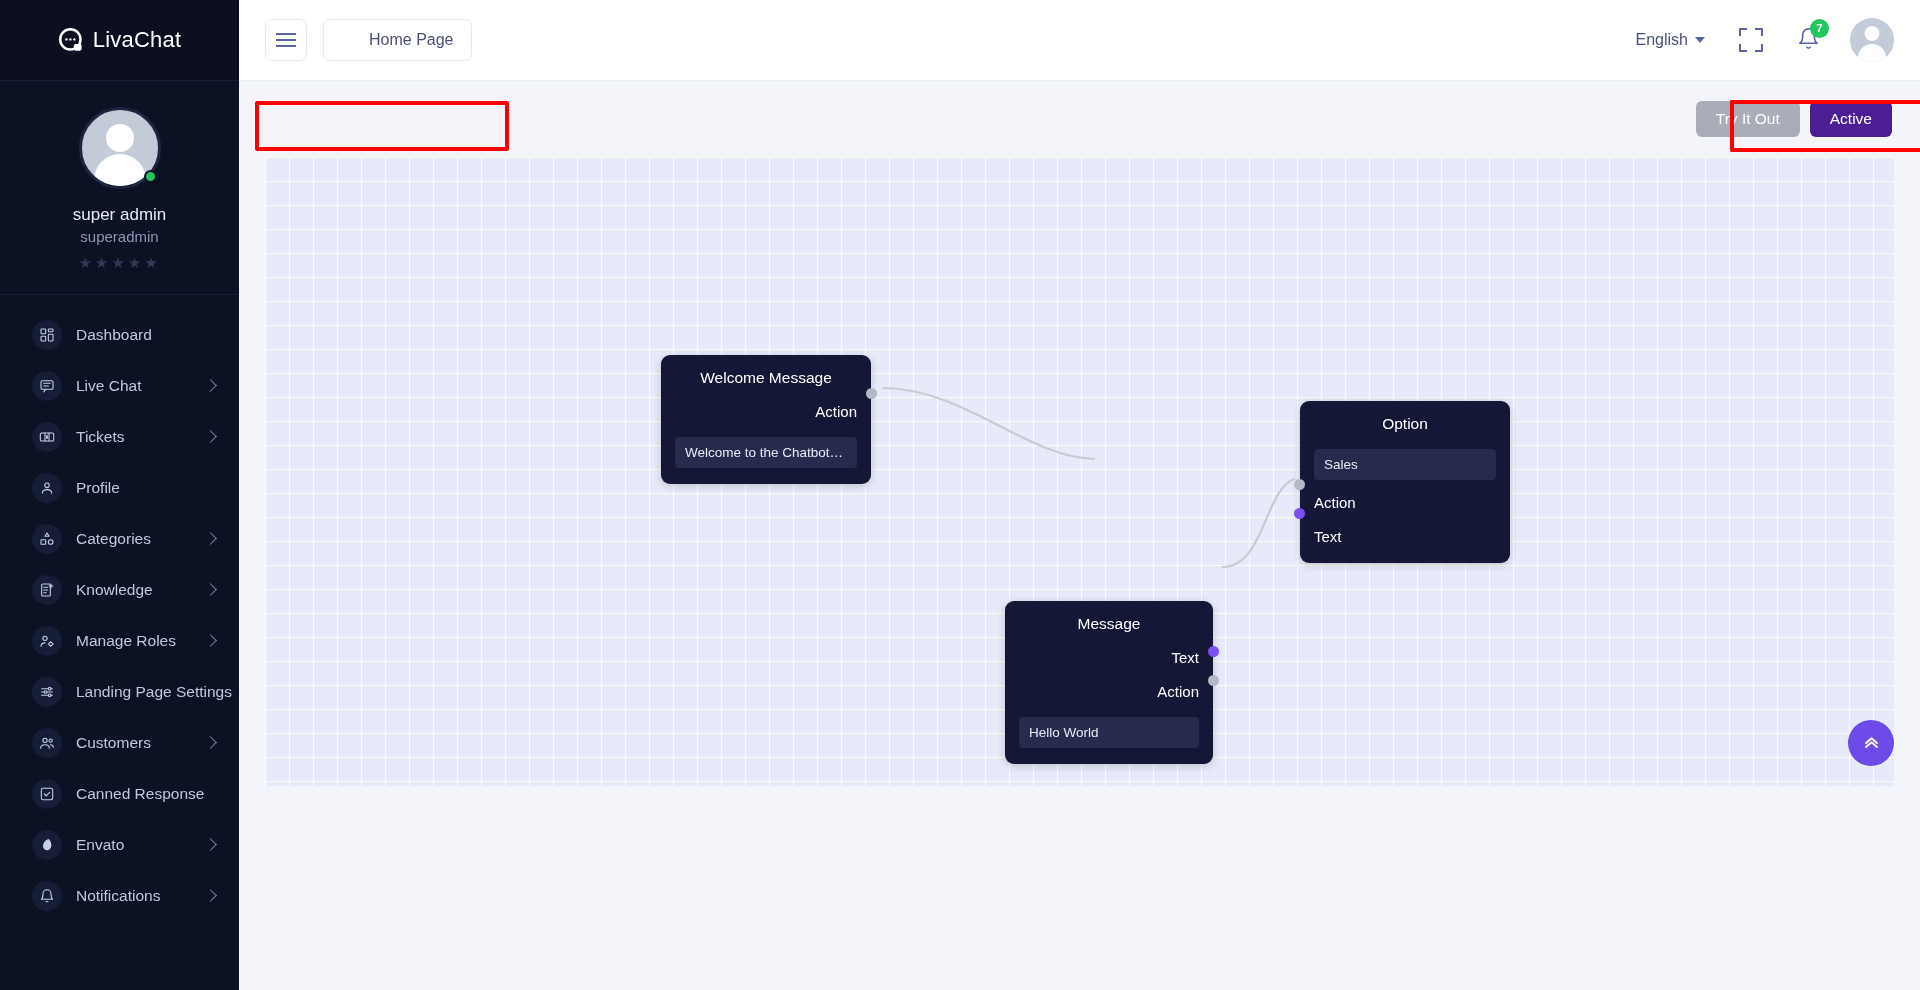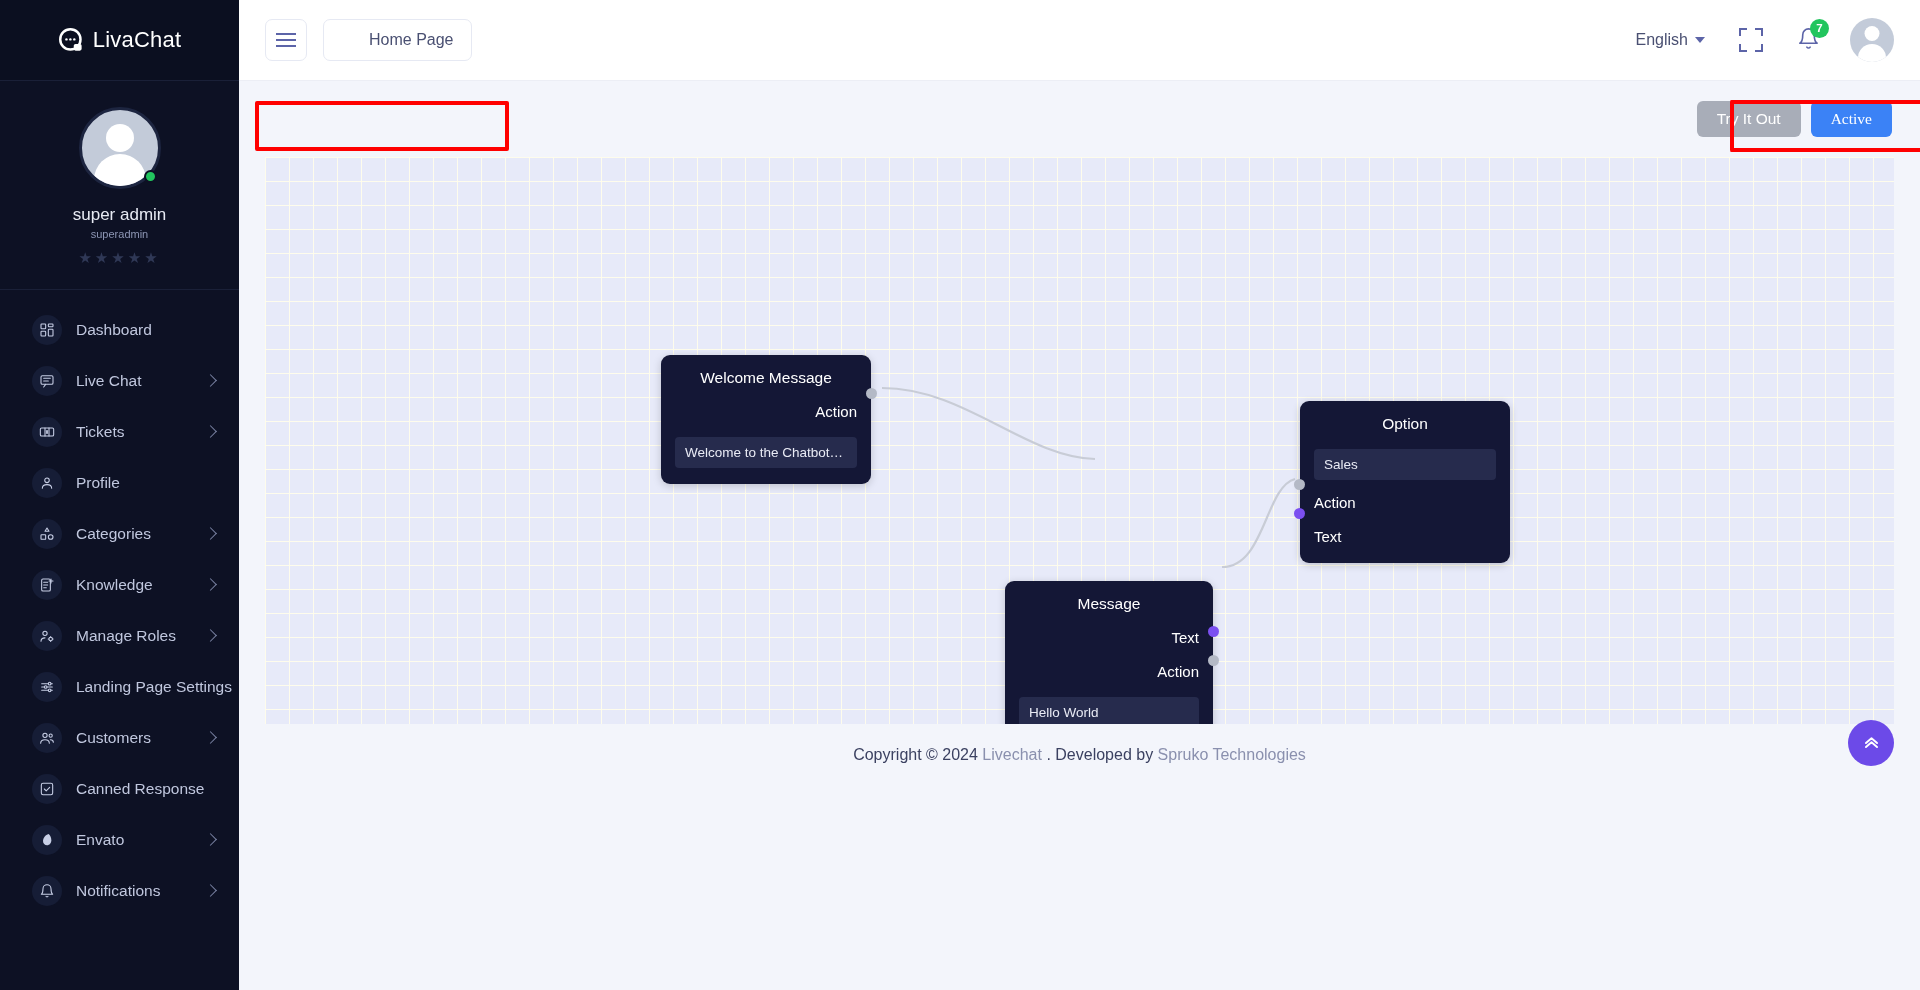--- a/index.html
+++ b/index.html
@@ -43,21 +43,21 @@
   .avatar-big .body {
     position: absolute; width: 52px; height: 34px; border-radius: 26px 26px 0 0;
     background: #fff; left: 50%; transform: translateX(-50%); bottom: -2px;
   }
   .status-dot {
     position: absolute; right: 4px; bottom: 6px;
     width: 13px; height: 13px; border-radius: 50%;
     background: #22c55e; border: 2px solid #0d1124;
   }
   .pname { margin-top: 12px; font-size: 17px; color: #e7eaf3; }
-  .prole { margin-top: 3px; font-size: 11px; color: #8d96b4; }
+  .prole { margin-top: 3px; font-size: 15px; color: #8d96b4; }
   .stars { margin-top: 9px; font-size: 15px; color: #2f3856; letter-spacing: 3px; }
 
   .nav { flex: 1; padding-top: 14px; overflow: hidden; }
   .nav-item {
     display: flex; align-items: center; gap: 14px;
     height: 51px; padding: 0 20px; cursor: pointer;
     color: #c0c7de; font-size: 15.5px; margin-left: 12px;
   }
   .nav-ico {
     width: 30px; height: 30px; flex: 0 0 30px; border-radius: 50%;
@@ -144,21 +144,21 @@
   #annot-title { left: 255px; top: 101px; width: 254px; height: 50px; }
   #annot-actions { left: 1730px; top: 100px; width: 200px; height: 52px; border-right: none; }
 
   .actions { margin-left: auto; display: flex; gap: 10px; padding-right: 2px; }
   .btn {
     height: 36px; padding: 8px 20px; border: none; border-radius: 6px;
     font-size: 15.5px; color: #fff; cursor: pointer;
     font-family: "Liberation Sans", sans-serif;
   }
   .btn-try { background: #a8adb8; }
-  .btn-active { background: #3b82f6; font-family: Liberation Serif, serif; }
+  .btn-active { background: #4c1d95; }
 
   
   .canvas-wrap { flex: 1; padding: 0 26px 0 26px; min-height: 0; }
   #canvas {
     position: relative; width: 100%; height: 100%;
     background-color: #e7eaf9;
     background-image:
       linear-gradient(to right, rgba(255,253,235,.95) 1.5px, transparent 1.5px),
       linear-gradient(to bottom, rgba(255,253,235,.95) 1.5px, transparent 1.5px);
     background-size: 24px 24px;
@@ -178,21 +178,21 @@
     text-overflow: ellipsis;
   }
   .port {
     position: absolute; width: 11px; height: 11px; border-radius: 50%;
   }
   .port.gray { background: #b4b9c6; }
   .port.purple { background: #7b4ff0; }
 
   #node-welcome { left: 396px; top: 198px; width: 210px; }
   #node-option  { left: 1035px; top: 244px; width: 210px; }
-  #node-message { left: 740px; top: 424px; width: 208px; }
+  #node-message { left: 740px; top: 444px; width: 208px; }
 
   footer#foot {
     height: 62px; flex: 0 0 62px; display: flex; align-items: center;
     justify-content: center; font-size: 16px; color: #3b4161;
   }
   footer#foot .muted { color: #8a90ae; }
   .totop {
     position: absolute; right: 26px; bottom: 20px; width: 46px; height: 46px;
     border-radius: 50%; background: #6c4ae8; display: flex; align-items: center;
     justify-content: center; cursor: pointer; z-index: 20;
@@ -450,26 +450,20 @@
           <div class="node-title">Message</div>
           <div class="node-port-label">Text</div>
           <div class="node-port-label">Action</div>
           <div class="node-field">Hello World</div>
           <span class="port purple" style="right:-6px; top:45px;"></span>
           <span class="port gray" style="right:-6px; top:74px;"></span>
         </div>
       </div>
     </div>
 
-    <footer id="foot">
-      <span>Copyright © 2024</span>&nbsp;
-      <span class="muted">Livechat</span>&nbsp;
-      <span>. Developed by</span>&nbsp;
-      <span class="muted">Spruko Technologies</span>
-    </footer>
 
     <div class="totop">
       <span>
         <svg viewBox="0 0 24 24">
           <path d="M5 14l7-6 7 6"></path>
             <path d="M5 19l7-6 7 6"></path>
         </svg>
       </span>
     </div>
   </div>

